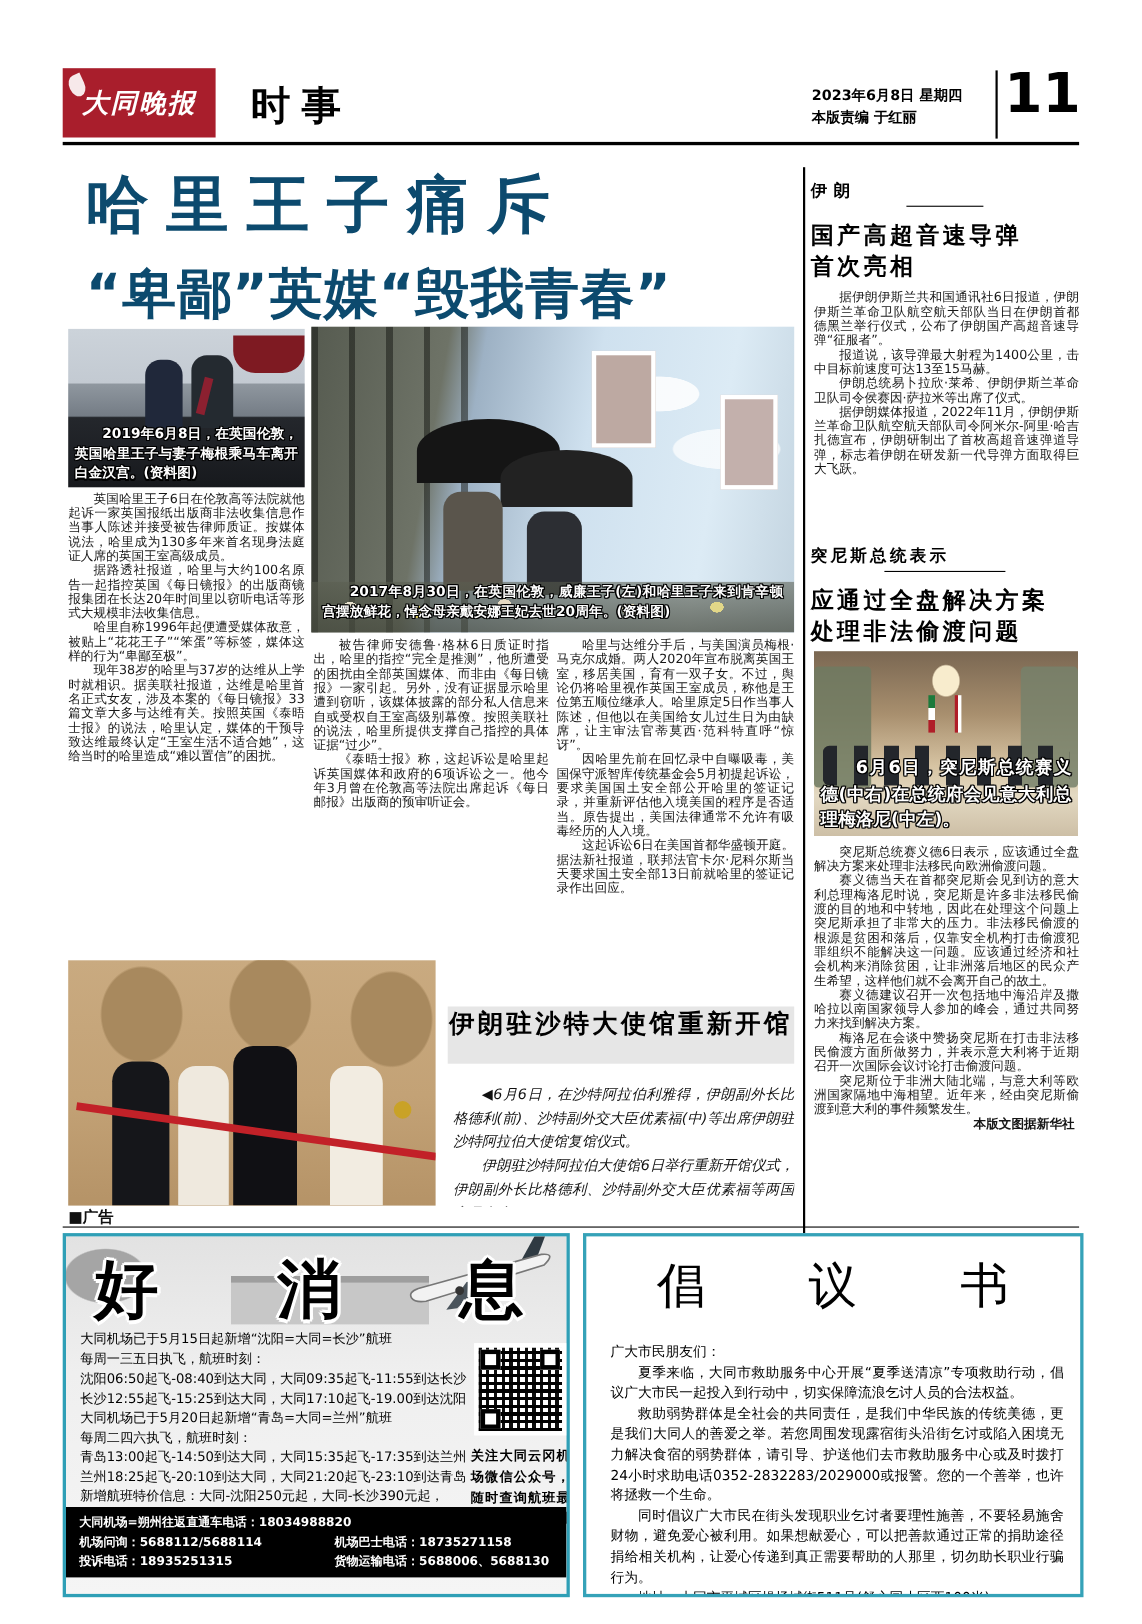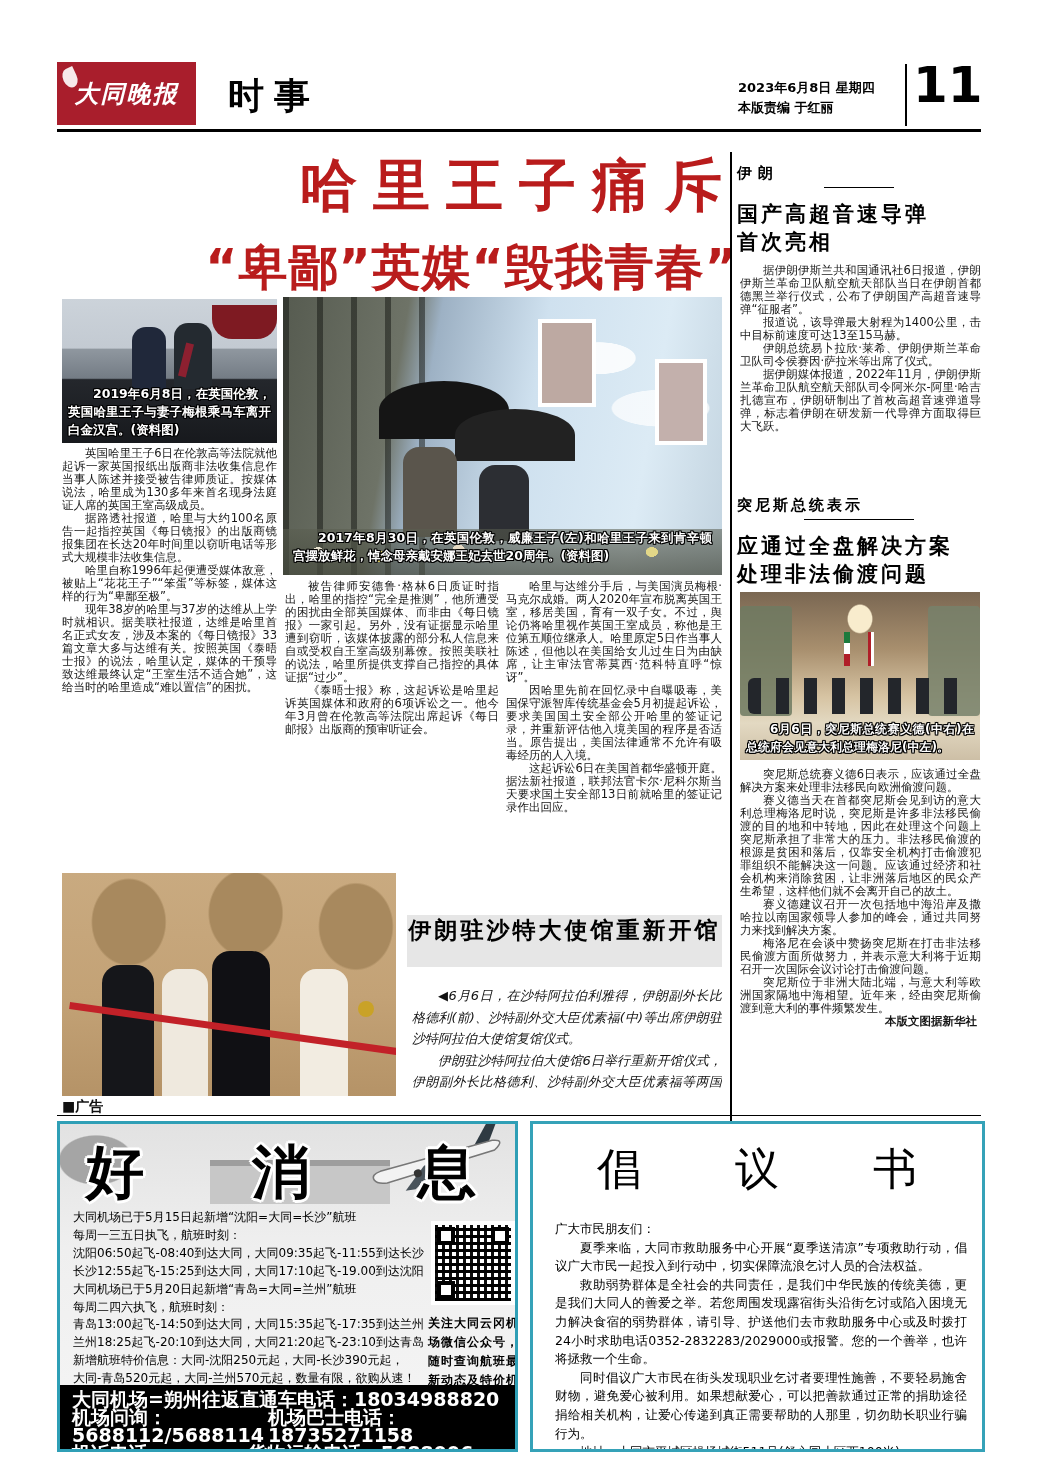--- a/index.html
+++ b/index.html
@@ -14,21 +14,21 @@
           font-size:24px; letter-spacing:2px; font-style:italic; }
   .flame { position:absolute; left:6px; top:6px; width:14px; height:20px; background:#fff;
            border-radius:60% 0 60% 60%; transform:rotate(-25deg); opacity:.9; }
   .section-title { left:228px; top:72px; font-size:36px; font-weight:900; letter-spacing:10px; color:#000; }
   .header-meta { left:738px; top:78px; font-size:13px; font-weight:bold; line-height:20px; color:#000; }
   .header-div { left:905px; top:64px; width:2px; height:62px; background:#000; }
   .page-num { left:913px; top:56px; font-size:50px; font-weight:900; color:#000; }
   .header-rule { left:57px; top:129px; width:924px; height:3px; background:#000; }
 
   
-  .headline { left:78px; top:148px; width:660px; text-align:right; color:#b91c1c; }
+  .headline { left:78px; top:148px; width:660px; text-align:left; color:#0c4a6e; }
   .headline .l1 { font-size:57px; font-weight:900; letter-spacing:16px; }
   .headline .l2 { font-size:49px; font-weight:900; margin-top:10px; letter-spacing:1px; }
 
   
   .photo { overflow:hidden; }
   .cap { position:absolute; color:#fff; font-weight:bold; font-size:12.5px; line-height:1.45;
          text-align:justify;
          text-shadow:-1px -1px 0 #000,1px -1px 0 #000,-1px 1px 0 #000,1px 1px 0 #000,
                      -1px 0 0 #000,1px 0 0 #000,0 -1px 0 #000,0 1px 0 #000; }
   .cap p { text-indent:2em; }
@@ -126,22 +126,22 @@
   .plane { position:absolute; right:2px; top:2px; transform:rotate(-14deg); }
   .flights { position:absolute; left:13px; top:85px; width:362px; font-size:12px; line-height:17.9px;
              color:#000; font-weight:500; }
   .qr { position:absolute; left:371px; top:97px; width:84px; height:84px; border:4px solid #fff;
         background:
           repeating-linear-gradient(90deg, rgba(0,0,0,.95) 0 3px, transparent 3px 7px),
           repeating-linear-gradient(0deg, #000 0 3px, #fff 3px 7px); }
   .qr-corner { position:absolute; width:18px; height:18px; border:4px solid #000; background:#fff; }
   .qr-caption { position:absolute; left:368px; top:190px; width:90px; font-size:12px; font-weight:bold;
                 line-height:19px; text-align:justify; color:#000; }
-  .ad-footer { position:absolute; left:0; right:0; bottom:0; height:64px; background:#000; color:#fff;
-               font-weight:bold; font-size:19px; padding:5px 12px; line-height:18px; }
+  .ad-footer { position:absolute; left:0; right:0; bottom:15px; height:64px; background:#000; color:#fff;
+               font-weight:bold; font-size:11px; padding:5px 12px; line-height:18px; }
   .ad-footer .row { display:flex; }
   .ad-footer .c1 { width:232px; }
 
   
   .ad-right { left:530px; top:1121px; width:455px; height:331px; border:3px solid #35a2b8; background:#fff; overflow:hidden; }
   .prop-title { position:absolute; left:64px; top:16px; width:320px; display:flex; justify-content:space-between;
                 font-size:44px; color:#000; font-family:"DejaVu Serif","Liberation Serif",serif; }
   .prop-body { position:absolute; left:22px; top:96px; width:412px; font-size:12.5px; line-height:18.6px;
                text-align:justify; color:#000; }
   .prop-body p { text-indent:2em; }
@@ -236,21 +236,21 @@
     <div class="rtitle">应通过全盘解决方案</div>
     <div class="rtitle">处理非法偷渡问题</div>
   </div>
 
   <div class="abs photo photo-tunisia">
     <div class="abs tap-l"></div>
     <div class="abs tap-r"></div>
     <div class="abs flag1"></div>
     <div class="abs flag2"></div>
     <div class="abs delegates"></div>
-    <div class="cap" style="left:6px; right:6px; bottom:4px; font-size:12px;">
+    <div class="cap" style="left:6px; right:6px; bottom:4px; font-size:16px;">
       <p>6月6日，突尼斯总统赛义德(中右)在总统府会见意大利总理梅洛尼(中左)。</p>
     </div>
   </div>
 
   <div class="abs bt rbody" style="top:768px; height:362px; overflow:hidden;">
     <p>突尼斯总统赛义德6日表示，应该通过全盘解决方案来处理非法移民向欧洲偷渡问题。</p>
     <p>赛义德当天在首都突尼斯会见到访的意大利总理梅洛尼时说，突尼斯是许多非法移民偷渡的目的地和中转地，因此在处理这个问题上突尼斯承担了非常大的压力。非法移民偷渡的根源是贫困和落后，仅靠安全机构打击偷渡犯罪组织不能解决这一问题。应该通过经济和社会机构来消除贫困，让非洲落后地区的民众产生希望，这样他们就不会离开自己的故土。</p>
     <p>赛义德建议召开一次包括地中海沿岸及撒哈拉以南国家领导人参加的峰会，通过共同努力来找到解决方案。</p>
     <p>梅洛尼在会谈中赞扬突尼斯在打击非法移民偷渡方面所做努力，并表示意大利将于近期召开一次国际会议讨论打击偷渡问题。</p>
     <p>突尼斯位于非洲大陆北端，与意大利等欧洲国家隔地中海相望。近年来，经由突尼斯偷渡到意大利的事件频繁发生。</p>

